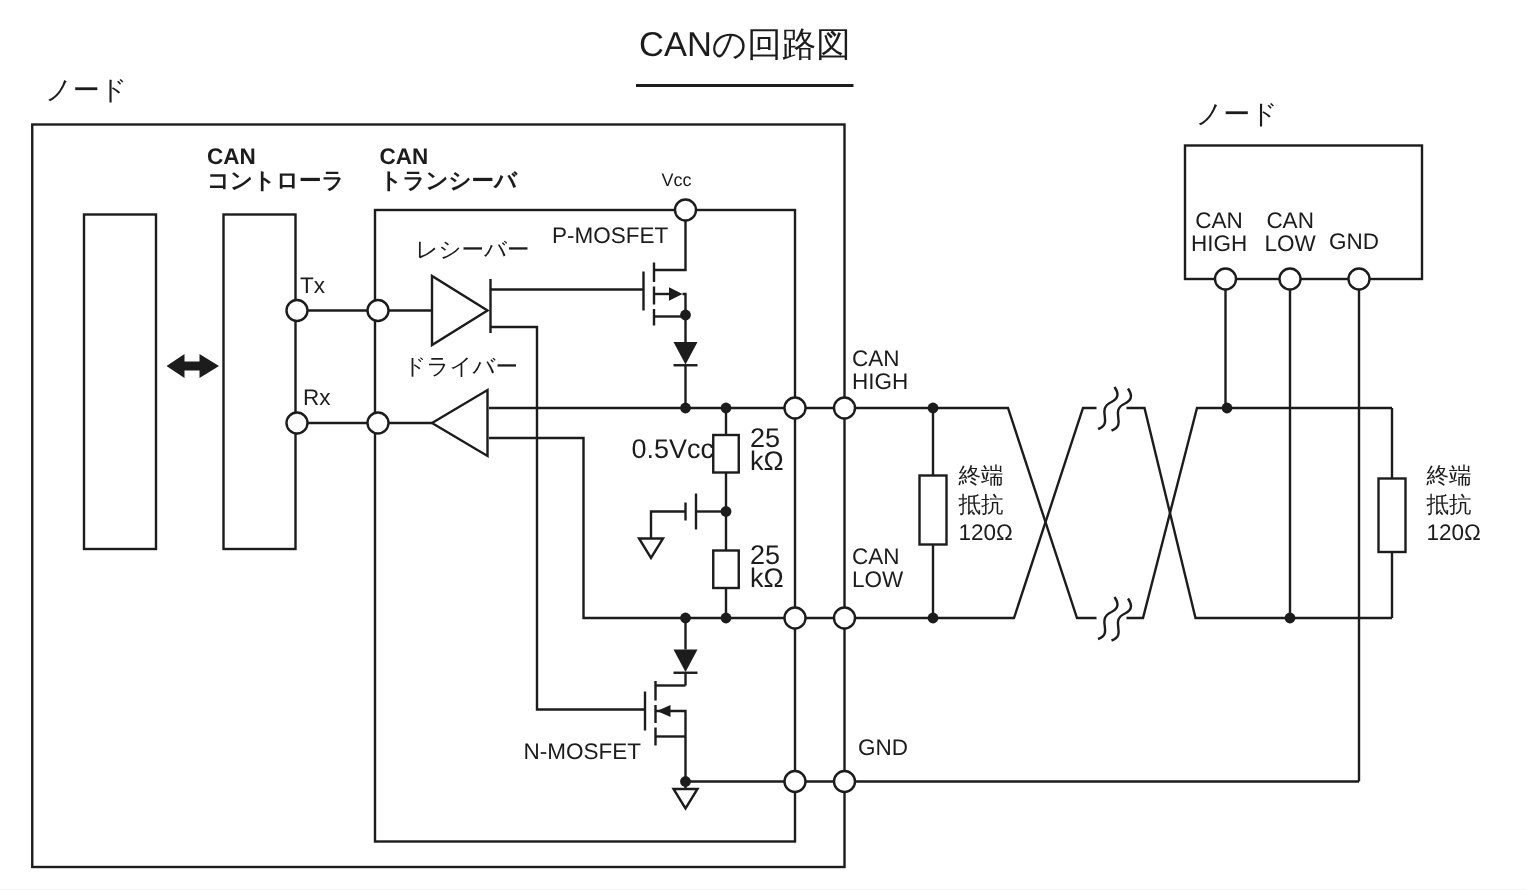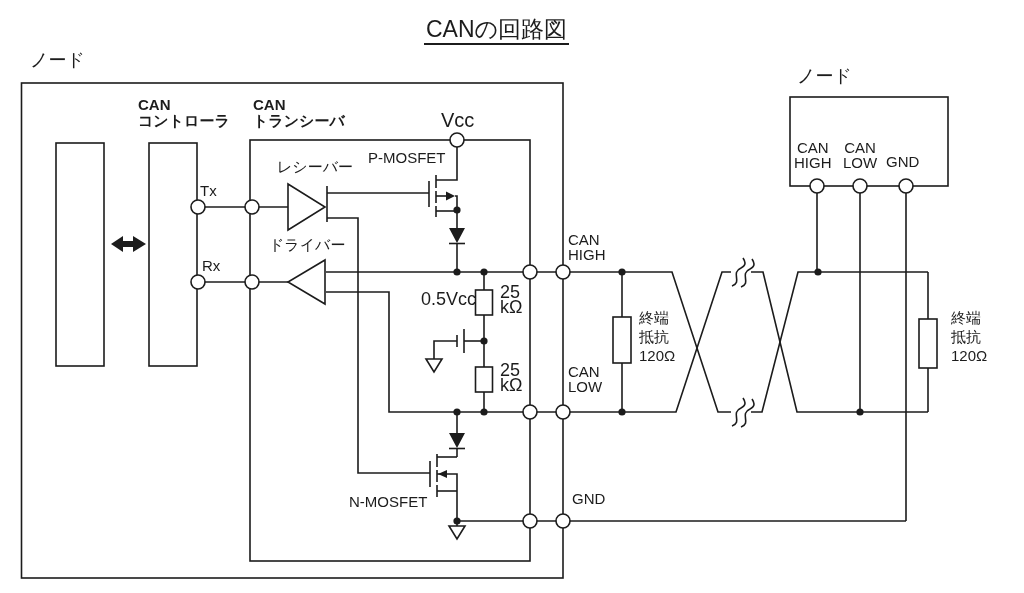--- a/index.html
+++ b/index.html
@@ -9,28 +9,28 @@
     font-family:"Liberation Sans","DejaVu Sans",sans-serif; color:var(--line);
     overflow:hidden; margin:0 auto;
   }
   #wires { position:absolute; inset:0; width:1024px; height:593px; color:var(--line); }
   .lbl {
     position:absolute; font-size:15px; line-height:16px; color:var(--line);
     white-space:pre; letter-spacing:0;
   }
   .bold  { font-weight:bold; }
   .s14   { font-size:18px; line-height:15px; }
-  .s16   { font-size:20px; }
+  .s16   { font-size:12px; }
   .s18   { font-size:18px; }
   .lh15  { line-height:15px; }
   .lh19  { line-height:19px; }
   .ctr   { text-align:center; }
   .title {
     position:absolute; left:424px; top:16px; font-size:23px; line-height:26px;
-    color:var(--line); border-bottom:2px solid var(--line); padding:0 2px 1px 2px;
+    color:var(--line); border-bottom:2px solid var(--line); padding:0 2px 14px 2px;
   }
 </style>
 </head>
 <body>
 
 <div id="stage">
 
   <svg id="wires" viewBox="0 0 1024 593" fill="none" stroke="currentColor" stroke-width="1.6">
 
     <rect x="21.5" y="83" width="541.5" height="495"></rect>

